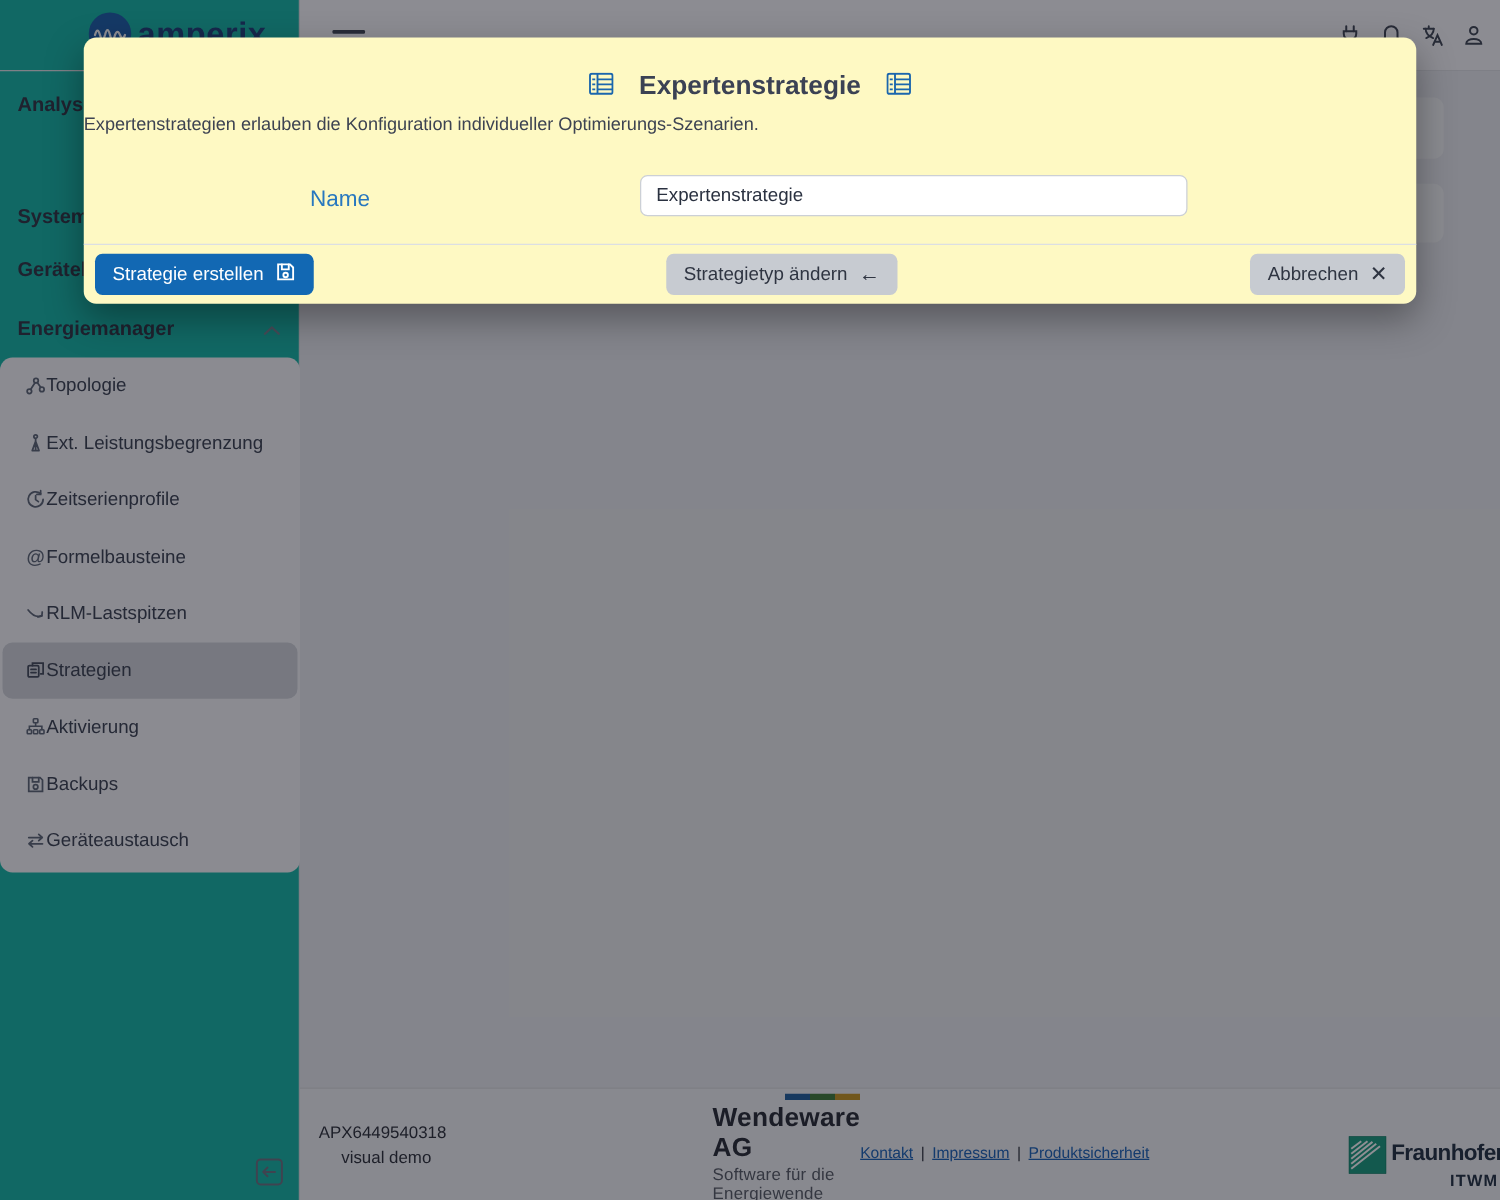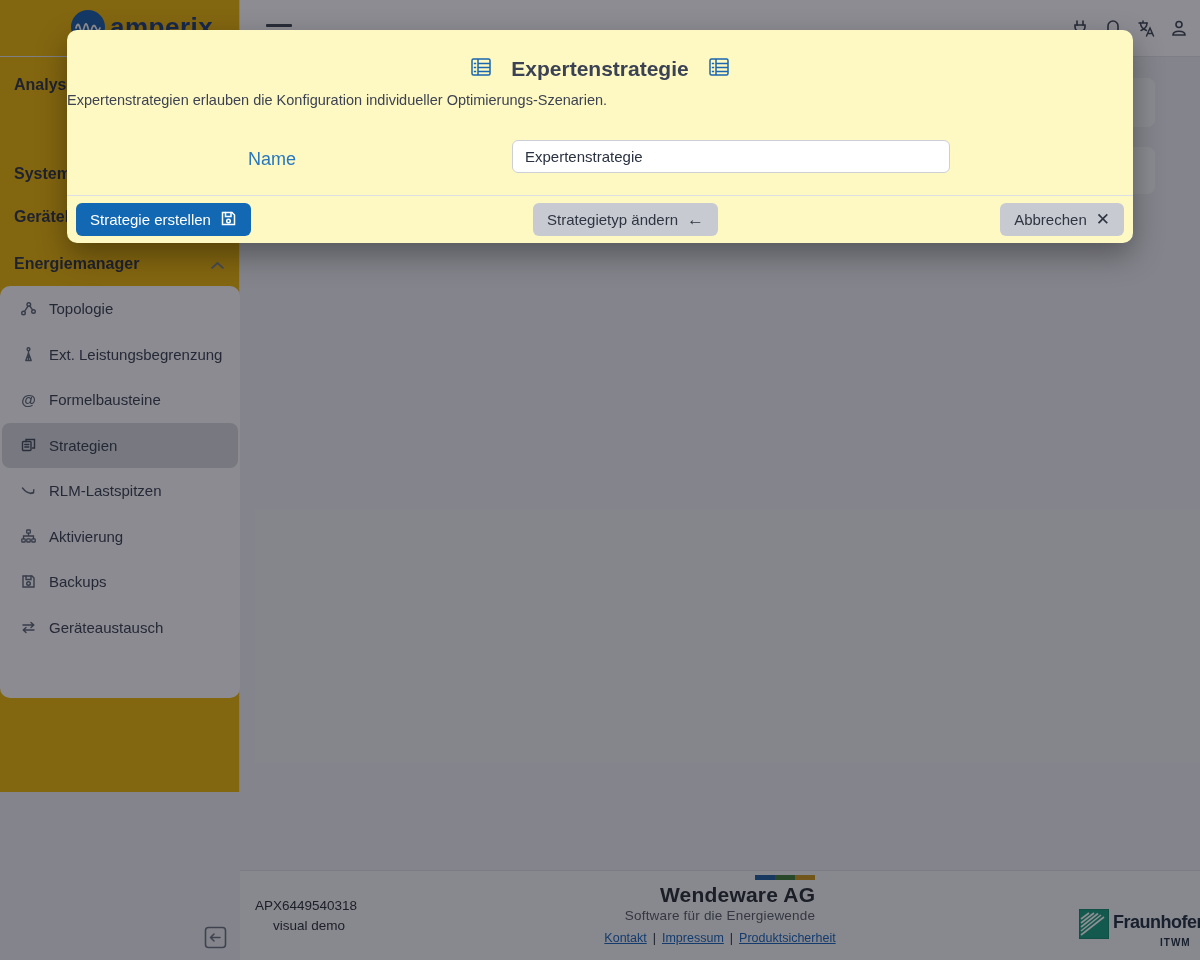--- a/index.html
+++ b/index.html
@@ -9,62 +9,62 @@
 
   
   .header { position:absolute; left:0; top:0; width:1200px; height:57px;
     background:#fbfcfd; border-bottom:1px solid #e0e2e6; z-index:5; }
   .hamburger { position:absolute; left:266px; top:24px; width:26px; height:16px; cursor:pointer; }
   .hamburger span { display:block; height:3px; background:#3f4654; border-radius:1px; margin-bottom:4px; }
   .hdr-icons { position:absolute; right:10px; top:17px; display:flex; gap:11px; align-items:center; }
   .hdr-icons .hicon { width:22px; height:22px; display:flex; align-items:center; justify-content:center; cursor:pointer; }
 
   
-  .sidebar { position:absolute; left:0; top:0; width:240px; height:792px;
-    background:#eab308; border-right:1px solid #e0e2e6; z-index:6; }
+  .sidebar { position:absolute; left:0; top:0; width:240px; height:960px;
+    background:#14b8a6; border-right:1px solid #e0e2e6; z-index:6; }
   .logo-row { position:absolute; left:0; top:0; width:240px; height:57px; border-bottom:1px solid #e3e5e9; }
   .logo-circle { position:absolute; left:70px; top:9px; }
   .logo-text { position:absolute; left:110px; top:12px; font-size:26px; font-weight:bold; color:#1e3f7a; letter-spacing:0.5px; }
   .group-label { position:absolute; left:14px; font-size:16px; font-weight:bold; color:#2e3443; cursor:pointer; }
   .chev-up { position:absolute; left:210px; top:257px; }
 
   .submenu { position:absolute; left:0; top:286px; width:240px; height:412px;
     background:#f9fafc; border-radius:10px; padding-top:0; }
-  .sm-item { position:relative; height:45.5px; display:flex; align-items:center; padding-left:20px; gap:12px;
+  .sm-item { position:relative; height:45.5px; display:flex; align-items:center; padding-left:20px; 
     color:#3a4150; font-size:15px; cursor:pointer; }
   .sm-item.selected { background:#d3d6db; border-radius:8px; margin:0 2px; padding-left:18px; }
   .sm-item .ic { width:17px; height:17px; flex:0 0 17px; display:flex; align-items:center; justify-content:center; color:#5d6676; }
   .at-glyph { font-size:15px; color:#5d6676; font-weight:bold; line-height:1; }
 
   .bottom-item { position:absolute; left:0; top:749px; width:240px; height:34px; display:flex; align-items:center;
     padding-left:20px; gap:12px; font-size:15px; font-weight:500; color:#2e3443; cursor:pointer; }
   .collapse-btn { position:absolute; left:204px; top:926px; width:23px; height:23px; cursor:pointer; }
 
   
   .content { position:absolute; left:240px; top:57px; width:960px; height:813px; background:#edeff1; }
   .panel { position:absolute; left:22px; width:893px; background:#f8f9fa; border-radius:8px; }
   .panel1 { top:21px; height:49px; }
   .panel2 { top:90px; height:47px; }
 
   
   .footer { position:absolute; left:240px; top:870px; width:960px; height:90px;
     background:#f4f5f7; border-top:1px solid #dcdee2; z-index:6; }
   .serial { position:absolute; left:15px; top:27px; font-size:13.5px; color:#2b2f38; }
   .mode { position:absolute; left:33px; top:47px; font-size:13.5px; color:#2b2f38; }
-  .ww-wrap { position:absolute; left:330px; top:4px; width:300px; display:flex; flex-direction:column; align-items:center;text-align:right; }
+  .ww-wrap { position:absolute; left:330px; top:4px; width:300px; display:flex; flex-direction:row; align-items:center; }
   .ww-block { display:flex; flex-direction:column; }
   .ww-bar { align-self:flex-end; display:flex; height:4.5px; width:60px; margin-bottom:3px; }
   .ww-bar i { flex:1; }
   .ww-name { font-size:21px; font-weight:bold; color:#262b33; letter-spacing:0.2px; }
   .ww-tag { font-size:13.5px; color:#555b64; margin-top:1px; letter-spacing:0.2px; }
   .ww-links { margin-top:8px; font-size:12.5px; color:#2b2f38; display:flex; gap:6px; }
   .ww-links a { color:#1a63b8; text-decoration:underline; cursor:pointer; }
   .fh-row { position:absolute; left:839px; top:38px; display:flex; align-items:flex-start; gap:4px; }
   .fh-name { font-size:18px; font-weight:bold; color:#203040; letter-spacing:-0.5px; margin-top:3px; }
-  .fh-sub { position:absolute; left:920px; top:66px; font-size:10px; font-weight:bold; color:#203040; letter-spacing:1px; }
+  .fh-sub { position:absolute; left:920px; top:66px; font-size:13px; font-weight:bold; color:#203040; letter-spacing:1px; }
 
   
   .overlay { position:absolute; left:0; top:0; width:1200px; height:960px;
     background:rgba(15,15,25,0.47); z-index:40; }
   .modal { position:absolute; left:67px; top:30px; width:1066px; height:213px;
     background:#fef9c3; border-radius:10px; z-index:60;
     box-shadow:0 12px 30px rgba(0,0,0,0.35); }
   .m-titlerow { position:absolute; left:0; top:27px; width:100%; display:flex; justify-content:center; align-items:center; gap:20px; }
   .m-title { font-size:21px; font-weight:600; color:#3b4254; }
   .m-subtitle { position:absolute; left:0; top:62px; width:100%; text-align:left; font-size:14.5px; color:#3d4352; }
@@ -159,42 +159,52 @@
         <span class="ic">
           <svg width="17" height="17" viewBox="0 0 17 17" fill="none" stroke="#5d6676" stroke-width="1.4" stroke-linecap="round">
             <circle cx="8.5" cy="3.2" r="1.4"></circle>
               <path d="M8.5 4.8 V14.5 M5.8 14.5 h5.4 M8.5 7 L5.8 14.5 M8.5 7 L11.2 14.5"></path>
           </svg>
         </span>
         <span>Ext. Leistungsbegrenzung</span>
       </div>
       <div class="sm-item">
         <span class="ic">
+          <svg width="17" height="17" viewBox="0 0 17 17" fill="none" stroke="#5d6676" stroke-width="1.4" stroke-linecap="round">
+            <path d="M14.5 8.5 a6 6 0 1 1 -2 -4.5"></path>
+              <path d="M12.5 1.5 v3 h-3"></path>
+              <path d="M8.5 5.5 v3.2 l2.2 1.6"></path>
+          </svg>
+        </span>
+        <span>Zeitserienprofile</span>
+      </div>
+      <div class="sm-item">
+        <span class="ic">
             <span class="at-glyph">@</span>
           </span>
         <span>Formelbausteine</span>
+      </div>
+      <div class="sm-item">
+        <span class="ic">
+          <svg width="17" height="17" viewBox="0 0 17 17" fill="none" stroke="#5d6676" stroke-width="1.4" stroke-linecap="round" stroke-linejoin="round">
+            <path d="M2.5 6 Q8 13 13.5 10.5"></path>
+              <path d="M13.8 7.6 L13.5 10.8 L10.4 11.6"></path>
+          </svg>
+        </span>
+        <span>RLM-Lastspitzen</span>
       </div>
       <div class="sm-item selected">
         <span class="ic">
           <svg width="17" height="17" viewBox="0 0 17 17" fill="none" stroke="#434b5a" stroke-width="1.4" stroke-linecap="round">
             <path d="M6 4.5 V2.5 h8.5 V11 h-2"></path>
               <rect x="2.5" y="4.5" width="8.5" height="9" rx="1"></rect>
               <path d="M4.8 7.5 h4 M4.8 10 h4"></path>
           </svg>
         </span>
         <span>Strategien</span>
-      </div>
-      <div class="sm-item">
-        <span class="ic">
-          <svg width="17" height="17" viewBox="0 0 17 17" fill="none" stroke="#5d6676" stroke-width="1.4" stroke-linecap="round" stroke-linejoin="round">
-            <path d="M2.5 6 Q8 13 13.5 10.5"></path>
-              <path d="M13.8 7.6 L13.5 10.8 L10.4 11.6"></path>
-          </svg>
-        </span>
-        <span>RLM-Lastspitzen</span>
       </div>
       <div class="sm-item">
         <span class="ic">
           <svg width="17" height="17" viewBox="0 0 17 17" fill="none" stroke="#5d6676" stroke-width="1.3" stroke-linecap="round">
             <rect x="6.7" y="2" width="3.6" height="3.2" rx="0.6"></rect>
               <path d="M8.5 5.2 V8 M3.5 10.8 V8 h10 v2.8"></path>
             <rect x="1.8" y="10.8" width="3.4" height="3.2" rx="0.6"></rect>
               <rect x="6.8" y="10.8" width="3.4" height="3.2" rx="0.6"></rect>
               <rect x="11.8" y="10.8" width="3.4" height="3.2" rx="0.6"></rect>
           </svg>

